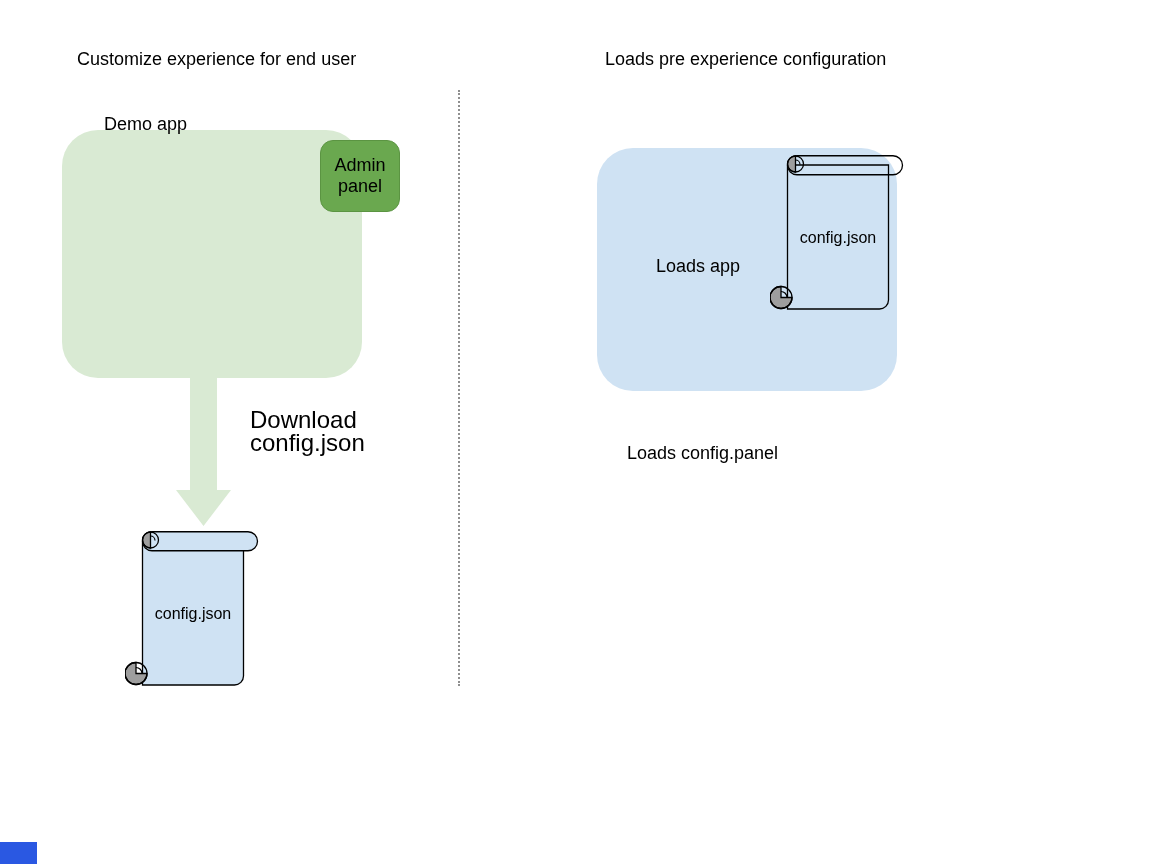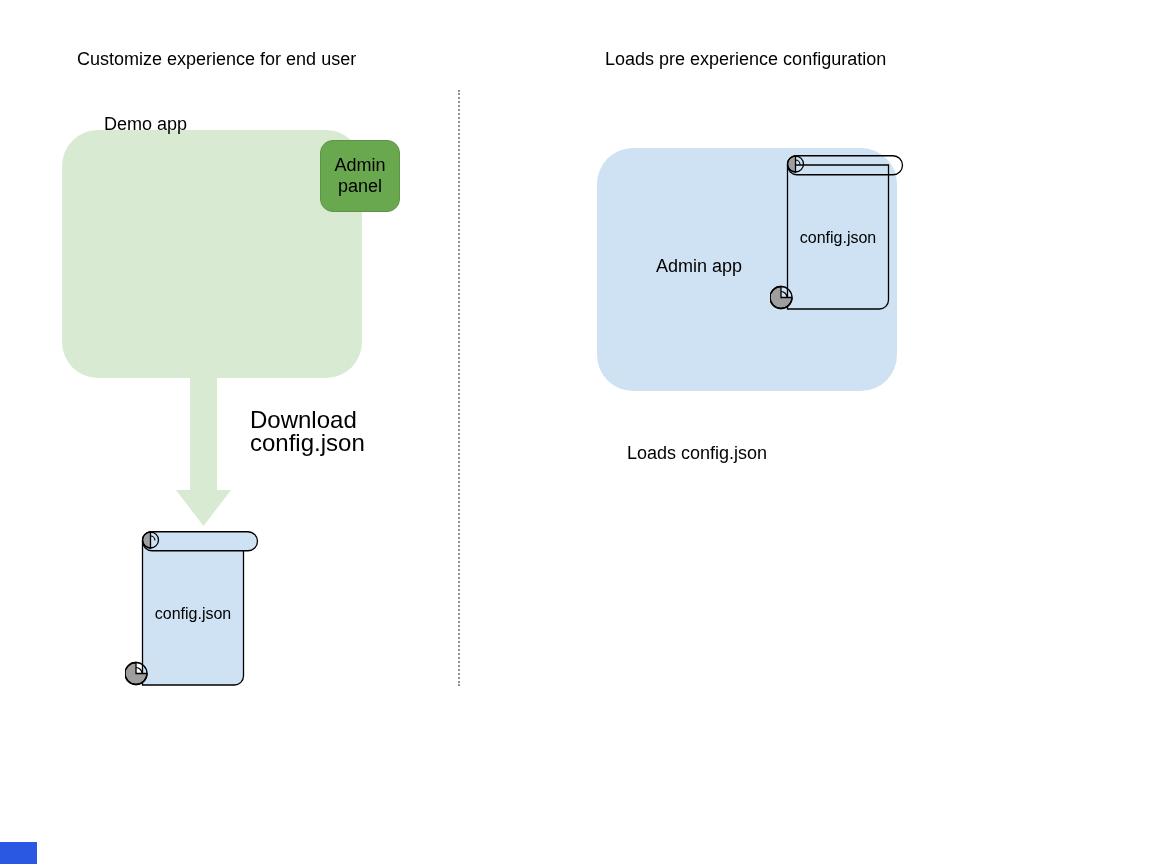--- a/index.html
+++ b/index.html
@@ -129,32 +129,32 @@
     <circle class="scroll-outline" cx="25.5" cy="9" r="8" fill="none"></circle>
     <path class="curl-line" d="M25.5 5 A4.5 4.5 0 0 1 30 9.5"></path>
     <path class="curl-gray" d="M11 142.5 L11 131.5 A11 11 0 1 0 22 142.5 Z"></path>
     <circle class="scroll-outline" cx="11" cy="142.5" r="11" fill="none"></circle>
     <path class="curl-line" d="M11 136.5 A6 6 0 0 1 17 142.5"></path>
   </svg>
   <span class="scroll-label">config.json</span>
 </div>
 
 <div class="abs" id="demo-app">
-  <span id="demo-app-label">Admin app</span>
+  <span id="demo-app-label">Loads app</span>
 </div>
 
 <div class="abs scroll unfilled" id="scroll-right">
   <svg width="134" height="155" viewBox="0 0 134 155">
     <path class="scroll-paper scroll-outline" d="M17.5 10 H118.5 V145 A9 9 0 0 1 109.5 154 H17.5 Z"></path>
     <rect class="scroll-paper scroll-outline" x="17.5" y="0.75" width="115" height="19" rx="9.5"></rect>
     <path class="curl-gray" d="M25.5 1 A8 8 0 0 0 25.5 17 Z"></path>
     <circle class="scroll-outline" cx="25.5" cy="9" r="8" fill="none"></circle>
     <path class="curl-line" d="M25.5 5 A4.5 4.5 0 0 1 30 9.5"></path>
     <path class="curl-gray" d="M11 142.5 L11 131.5 A11 11 0 1 0 22 142.5 Z"></path>
     <circle class="scroll-outline" cx="11" cy="142.5" r="11" fill="none"></circle>
     <path class="curl-line" d="M11 136.5 A6 6 0 0 1 17 142.5"></path>
   </svg>
   <span class="scroll-label">config.json</span>
 </div>
 
-<div class="abs" id="loads-caption">Loads config.json</div>
+<div class="abs" id="loads-caption">Loads config.panel</div>
 
 <div class="abs" id="corner-marker"></div>
 
 </body></html>

